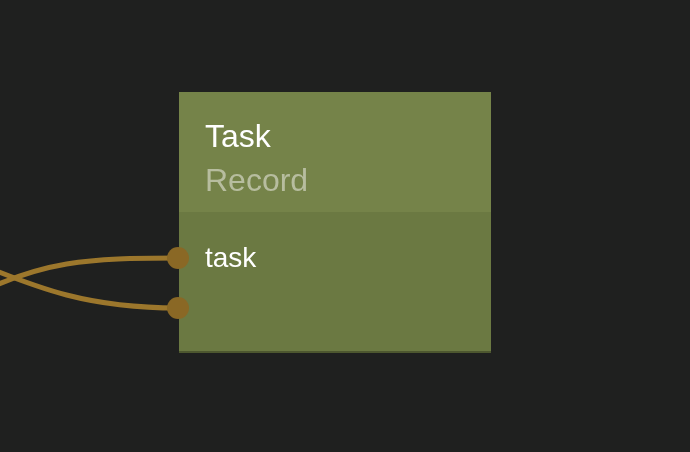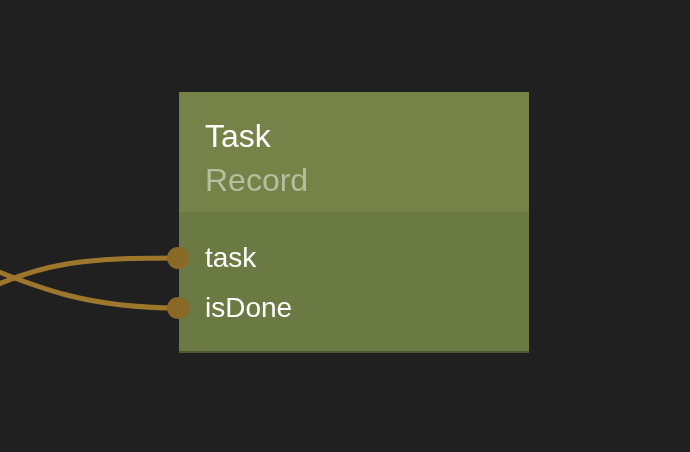--- a/index.html
+++ b/index.html
@@ -26,21 +26,21 @@
   .wire {
     fill: none;
     stroke: var(--wire, #9c772c);
     stroke-width: 5px;
     stroke-linecap: round;
   }
   .node {
     position: absolute;
     left: 179px;
     top: 92px;
-    width: 350px;
+    width: 312px;
     height: 261px;
     box-sizing: border-box;
     background: var(--node-body, #6b7942);
     border-bottom: 2px solid rgba(0, 0, 0, 0.28);
     cursor: default;
     user-select: none;
   }
   .node-header {
     height: 120px;
     box-sizing: border-box;
@@ -92,22 +92,19 @@
 
   <div class="node">
     <div class="node-header">
       <div class="node-title">Task</div>
       <div class="node-subtitle">Record</div>
     </div>
     <div class="node-body">
       <div class="port">
         <span class="port-label">task</span>
       </div>
-      <div class="port">
-        <span class="port-label">isDone</span>
-      </div>
     </div>
   </div>
 
   <div class="socket" style="left:167px; top:247px;"></div>
   <div class="socket" style="left:167px; top:297px;"></div>
 
 </div>
 
 </body></html>

